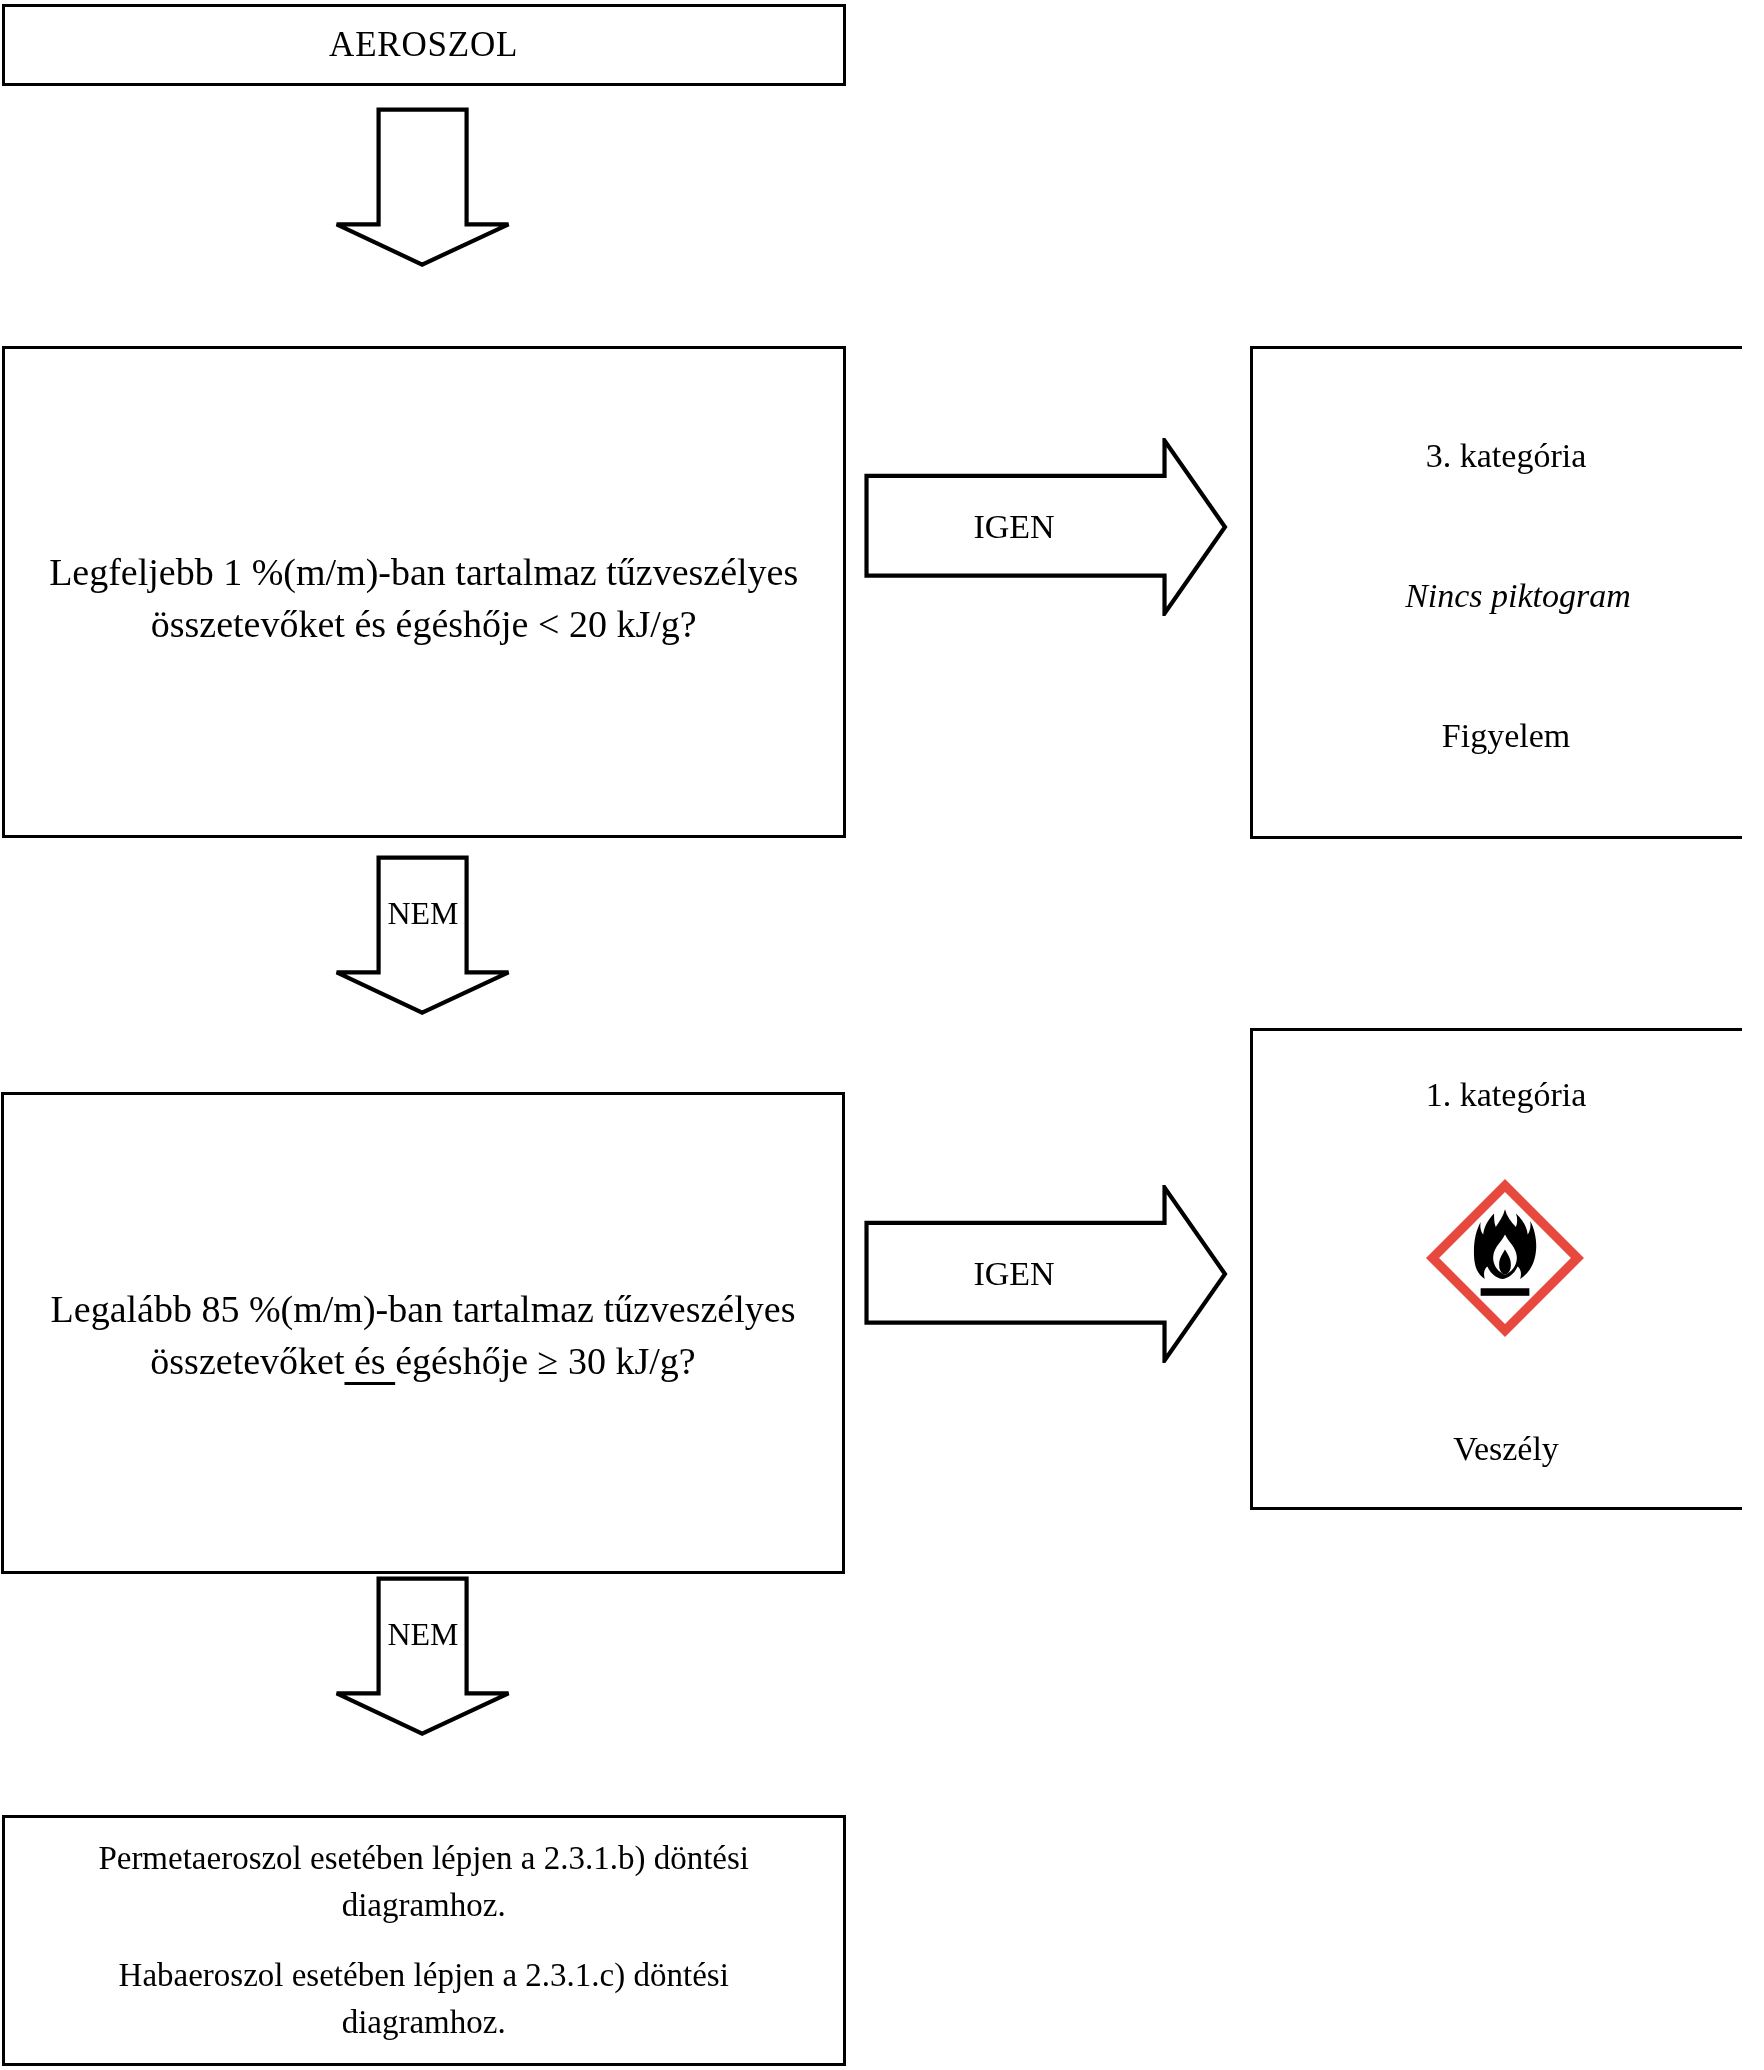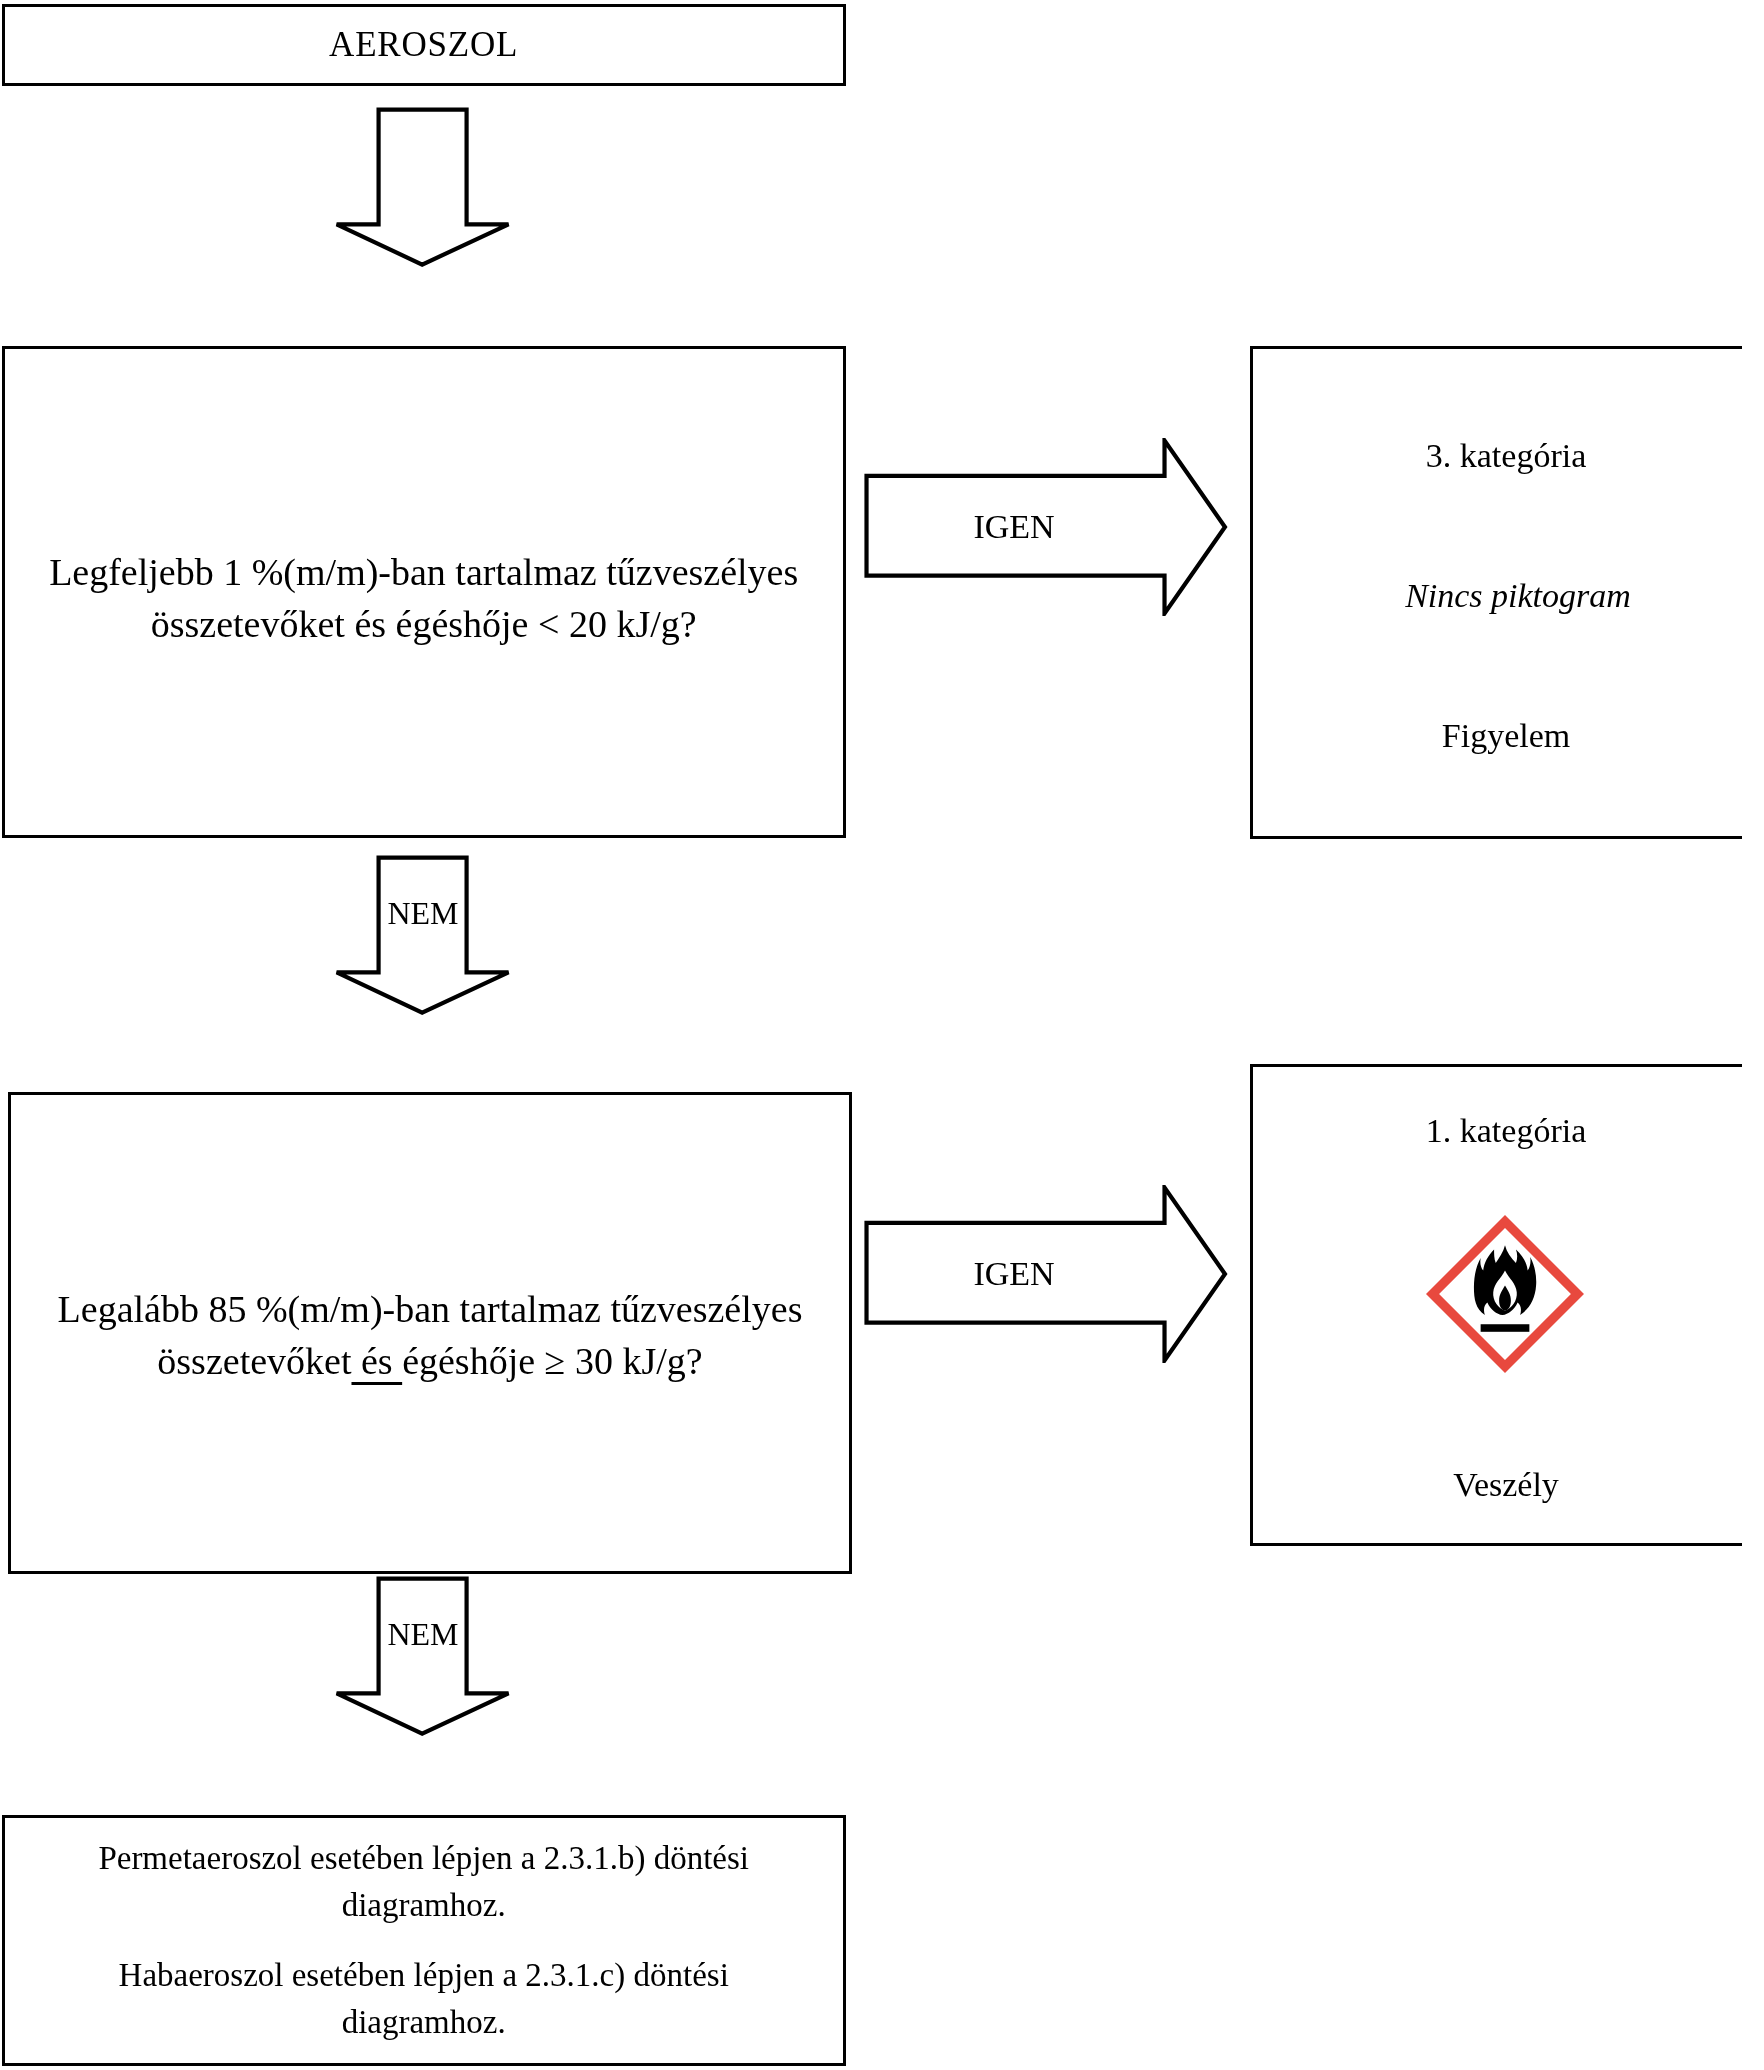--- a/index.html
+++ b/index.html
@@ -94,31 +94,31 @@
     <div class="result-line" style="top:83px;">3. kategória</div>
     <div class="result-line italic" style="top:223px;padding-left:24px;">Nincs piktogram</div>
     <div class="result-line" style="top:363px;">Figyelem</div>
   </div>
 
   <svg class="arrow-svg" style="left:335px; top:855px;" width="176" height="161" viewBox="0 0 210 192">
     <polygon points="52,3 157,3 157,140 207,140 104,188 2,140 52,140" fill="#ffffff" stroke="#000000" stroke-width="5" stroke-linejoin="miter"></polygon>
   </svg>
   <div class="arrow-label" style="left:335px; top:890px; width:176px; height:47px; font-size:32px;">NEM</div>
 
-  <div class="node flex-center" style="left:8px; top:1092px; width:844px; height:482px; padding-top:4px;">
+  <div class="node flex-center" style="left:1px; top:1092px; width:844px; height:482px; padding-top:4px;">
     <div class="q-line">Legalább 85 %(m/m)-ban tartalmaz tűzveszélyes</div>
     <div class="q-line"><span>összetevőket</span><span class="underlined"> és </span><span>égéshője ≥ 30 kJ/g?</span></div>
   </div>
 
   <svg class="arrow-svg" style="left:864px; top:1185px;" width="366" height="178" viewBox="0 0 436 212">
     <polygon points="3,45 358,45 358,3 430,106 358,209 358,164 3,164" fill="#ffffff" stroke="#000000" stroke-width="5" stroke-linejoin="miter"></polygon>
   </svg>
   <div class="arrow-label" style="left:864px; top:1185px; width:300px; height:178px;">IGEN</div>
 
-  <div class="node" style="left:1250px; top:1064px; width:512px; height:482px;font-family:Liberation Serif, serif;">
+  <div class="node" style="left:1250px; top:1028px; width:512px; height:482px;font-family:Liberation Serif, serif;">
     <div class="result-line" style="top:40px;">1. kategória</div>
 
     <svg class="pictogram-svg" style="left:168px; top:143px;" width="168" height="168" viewBox="0 0 200 200">
       <rect x="39" y="39" width="122" height="122" transform="rotate(45 100 100)" fill="#ffffff" stroke="#e8493e" stroke-width="11" stroke-linejoin="miter"></rect>
       <path d="M100,42
                C102,50 107,57 113,63
                C115,58 115,52 113,47
                C121,54 126,63 127,72
                C130,68 131,62 130,56
                C135,65 138,78 137,90

